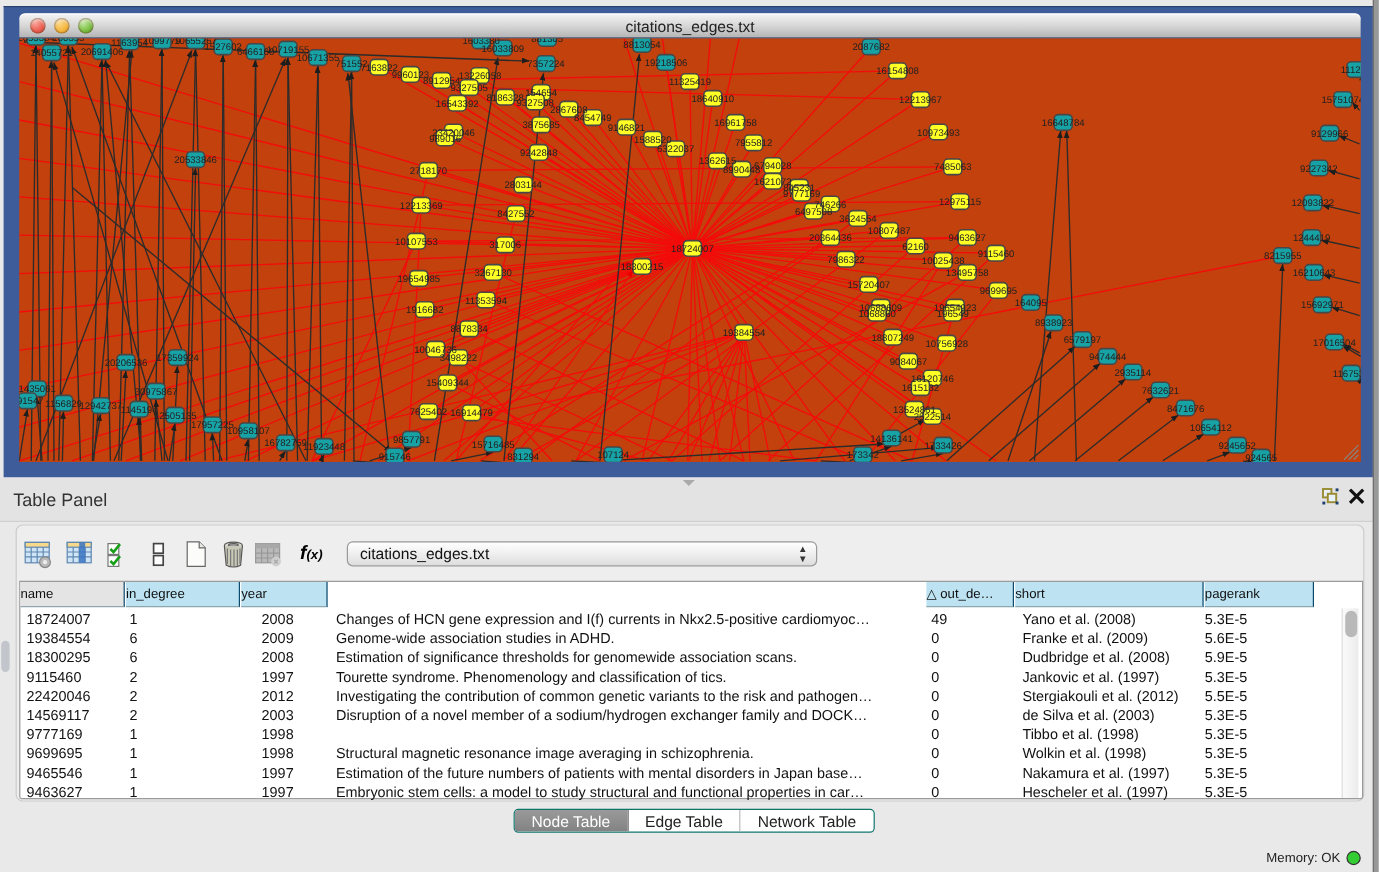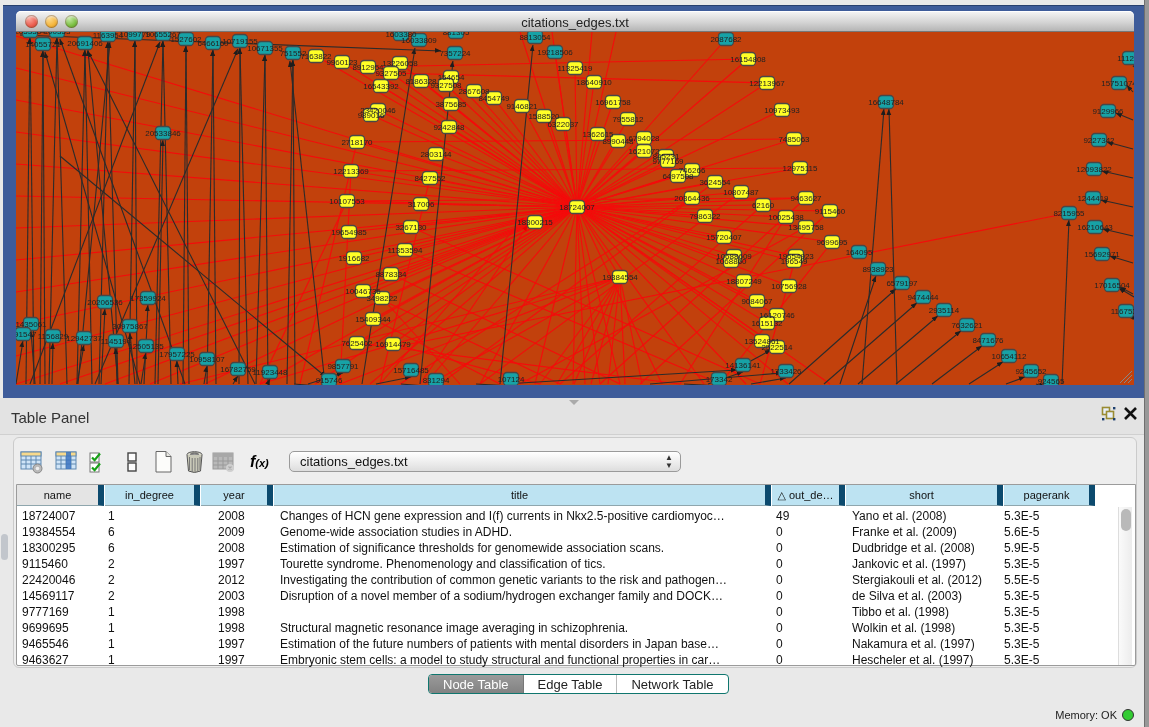--- a/index.html
+++ b/index.html
@@ -10,21 +10,21 @@
 #gtitle .t{position:absolute;top:4px;left:0;width:100%;text-align:center;font-size:13px;color:#222}
 #canvas{position:absolute;left:0;top:21px;width:1118px;height:353px;background:#c2410c}
 #tpanel{position:absolute;left:0;top:398px;width:1149px;height:329px;background:#e9e9e9}
 #tpbar{position:absolute;left:0;top:0;width:1149px;height:37px;background:#e3e3e3;border-bottom:1px solid #d0d0d0}
 #tpbar .t{position:absolute;left:11px;top:11px;font-size:15px;color:#333}
 #container{position:absolute;left:13px;top:39px;width:1124px;height:231px;border:1px solid #cbcbcb;border-radius:6px;background:#eee}
 .ticon{position:absolute;top:52px}
 #dropdown{position:absolute;left:289px;top:53px;width:392px;height:21px;border:1px solid #9a9a9a;border-radius:5px;background:linear-gradient(#fff,#e8e8e8 70%,#ddd);font-size:13px;color:#111;line-height:20px;padding-left:10px}
 #dd-step{position:absolute;right:7px;top:2px;font-size:8px;color:#333;line-height:8px;text-align:center}
 #ttable{position:absolute;left:16px;top:86px;width:1120px;height:182px;background:#fff;border:1px solid #9b9b9b;border-radius:0 0 2px 2px}
-.th{position:absolute;top:0;height:21px;background:#bde3f2;border-right:6px solid #0c4a6e;border-bottom:1px solid #8fa6ad;font-size:11px;color:#111;text-align:center;line-height:21px}
+.th{position:absolute;top:0;height:21px;background:#bde3f2;border-right:1px solid #0c4a6e;border-bottom:1px solid #8fa6ad;font-size:11px;color:#111;line-height:21px}
 .trow{position:absolute;left:16px;width:1104px;height:16px;font-size:12px;color:#111;white-space:nowrap}
 .trow span{position:absolute;top:0;line-height:16px}
 .c1{left:6px}.c2{left:92px}.c3{left:202px}.c4{left:264px;width:486px;overflow:hidden}.c5{left:760px}.c6{left:836px}.c7{left:988px}
 #scrollbar{position:absolute;right:3px;top:22px;width:14px;height:158px;background:linear-gradient(90deg,#fafafa,#ececec);border-left:1px solid #ddd}
 #thumb{position:absolute;left:2px;top:2px;width:10px;height:22px;background:#b9b9b9;border-radius:5px}
 #tabs{position:absolute;left:428px;top:276px;height:20px;display:flex;border:1px solid #0f766e;border-radius:4px;overflow:hidden;background:#fff}
 #tabs div{font-size:13px;line-height:19px;padding:0 14px;color:#222;border-right:1px solid #bbb}
 #tabs div.sel{background:linear-gradient(#9a9a9a,#828282);color:#fff;border-right:1px solid #777}
 #tabs div:last-child{border-right:none}
 #status{position:absolute;left:0;top:699px;width:1149px;height:28px;background:#e9e9e9}
@@ -639,21 +639,20 @@
       <path d="M1,11h20M1,15h20M6,7v12M11,7v12M16,7v12" stroke="#999" fill="none"></path>
       <circle cx="18" cy="18" r="4" fill="#cfcfcf"></circle>
       <path d="M16.5,16.5l3,3m0,-3l-3,3" stroke="#aaa" stroke-width="1.2"></path>
     </svg>
   <span class="fl" style="left:250px;top:55px">f<span style="font-size:11px">(x)</span></span>
   <div id="dropdown">citations_edges.txt<div id="dd-step">▲<br>▼</div></div>
   <div id="ttable">
     <div class="th" style="left:0;width:87px;background:#e4e4e4">name</div>
     <div class="th" style="left:88px;width:95px">in_degree</div>
     <div class="th" style="left:184px;width:72px">year</div>
-    <div class="th" style="left:257px;width:497px">title</div>
     <div class="th" style="left:755px;width:73px">△ out_de…</div>
     <div class="th" style="left:829px;width:157px">short</div>
     <div class="th" style="left:987px;width:91px">pagerank</div>
     <div id="scrollbar">
         <div id="thumb"></div>
       </div>
   </div>
 <div class="trow" style="top:110px">
 <span class="c1">18724007</span>
       <span class="c2">1</span>

